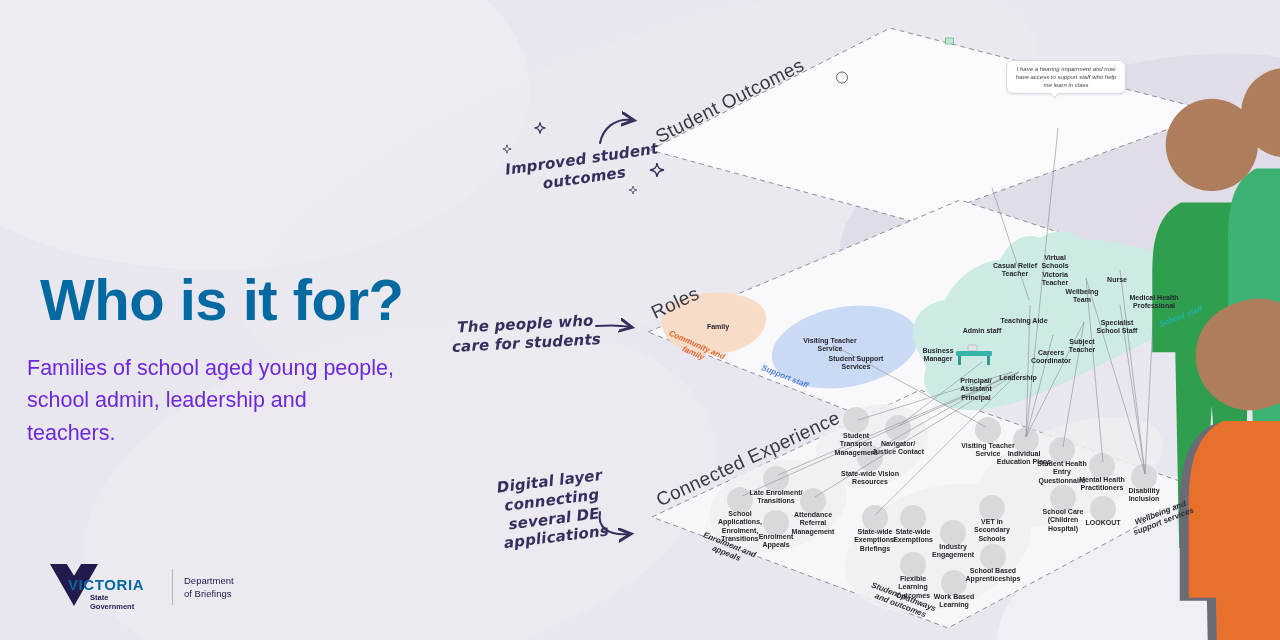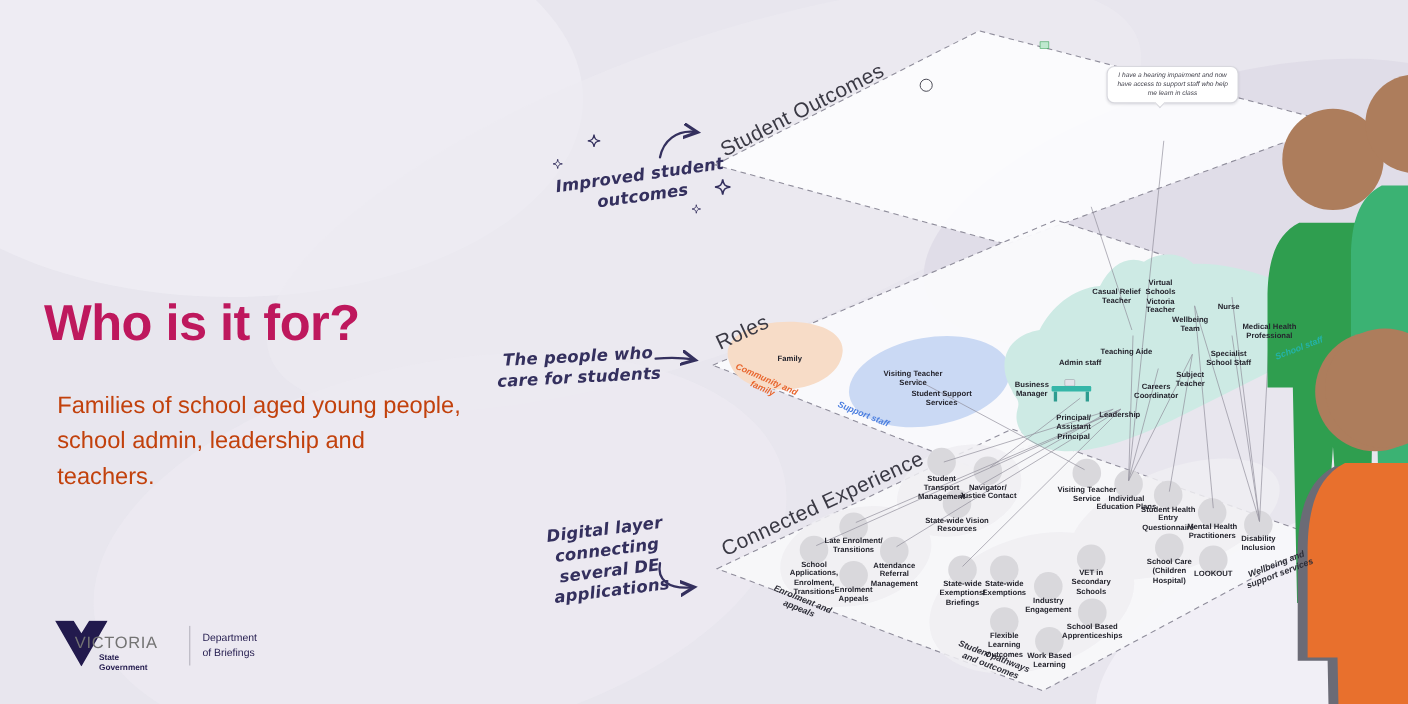--- a/index.html
+++ b/index.html
@@ -1,29 +1,29 @@
 <!DOCTYPE html>
 <html><head>
 <meta charset="utf-8">
 <style>
   html,body{margin:0;padding:0;}
   .stage{position:relative;width:1280px;height:640px;background:#E8E6EE;overflow:hidden;
          font-family:"Liberation Sans",sans-serif;}
   svg.art{position:absolute;inset:0;display:block;}
   
-  .title{position:absolute;left:40px;top:266px;font-size:46px;font-weight:700;
-         letter-spacing:-.5px;color:#be185d;}
-  .subtitle{position:absolute;left:52px;top:352px;width:372px;font-size:21.5px;
-            line-height:1.5;color:#c2410c;}
+  .title{position:absolute;left:40px;top:266px;font-size:58px;font-weight:700;
+         letter-spacing:-.5px;color:#0369a1;}
+  .subtitle{position:absolute;left:27px;top:352px;width:372px;font-size:21.5px;
+            line-height:1.5;color:#6d28d9;}
   
   .logo{position:absolute;left:50px;top:562px;width:230px;height:52px;}
   .logo .tri{position:absolute;left:0;top:2px;width:48px;height:42px;background:#221A4D;
              clip-path:polygon(0 0,35% 0,50% 28%,65% 0,100% 0,50% 100%);}
-  .logo .brand{position:absolute;left:18px;top:14px;font-size:15px;font-weight:400;
-               letter-spacing:.6px;color:#737373;}
+  .logo .brand{position:absolute;left:18px;top:14px;font-size:15px;font-weight:700;
+               letter-spacing:.6px;color:#0369a1;}
   .logo .state{position:absolute;left:40px;top:31px;font-size:7.5px;font-weight:700;
                color:#221A4D;line-height:1.2;}
   .logo .div{position:absolute;left:122px;top:7px;width:1px;height:36px;background:#B5B3BE;}
   .logo .dept{position:absolute;left:134px;top:13px;font-size:9.5px;line-height:1.35;
               color:#221A4D;white-space:pre-line;}
   
   .hand{position:absolute;font-family:"DejaVu Sans",sans-serif;font-style:italic;
         font-weight:700;font-size:15px;line-height:1.25;color:#34305E;text-align:center;
         white-space:pre-line;letter-spacing:.2px;}
   

